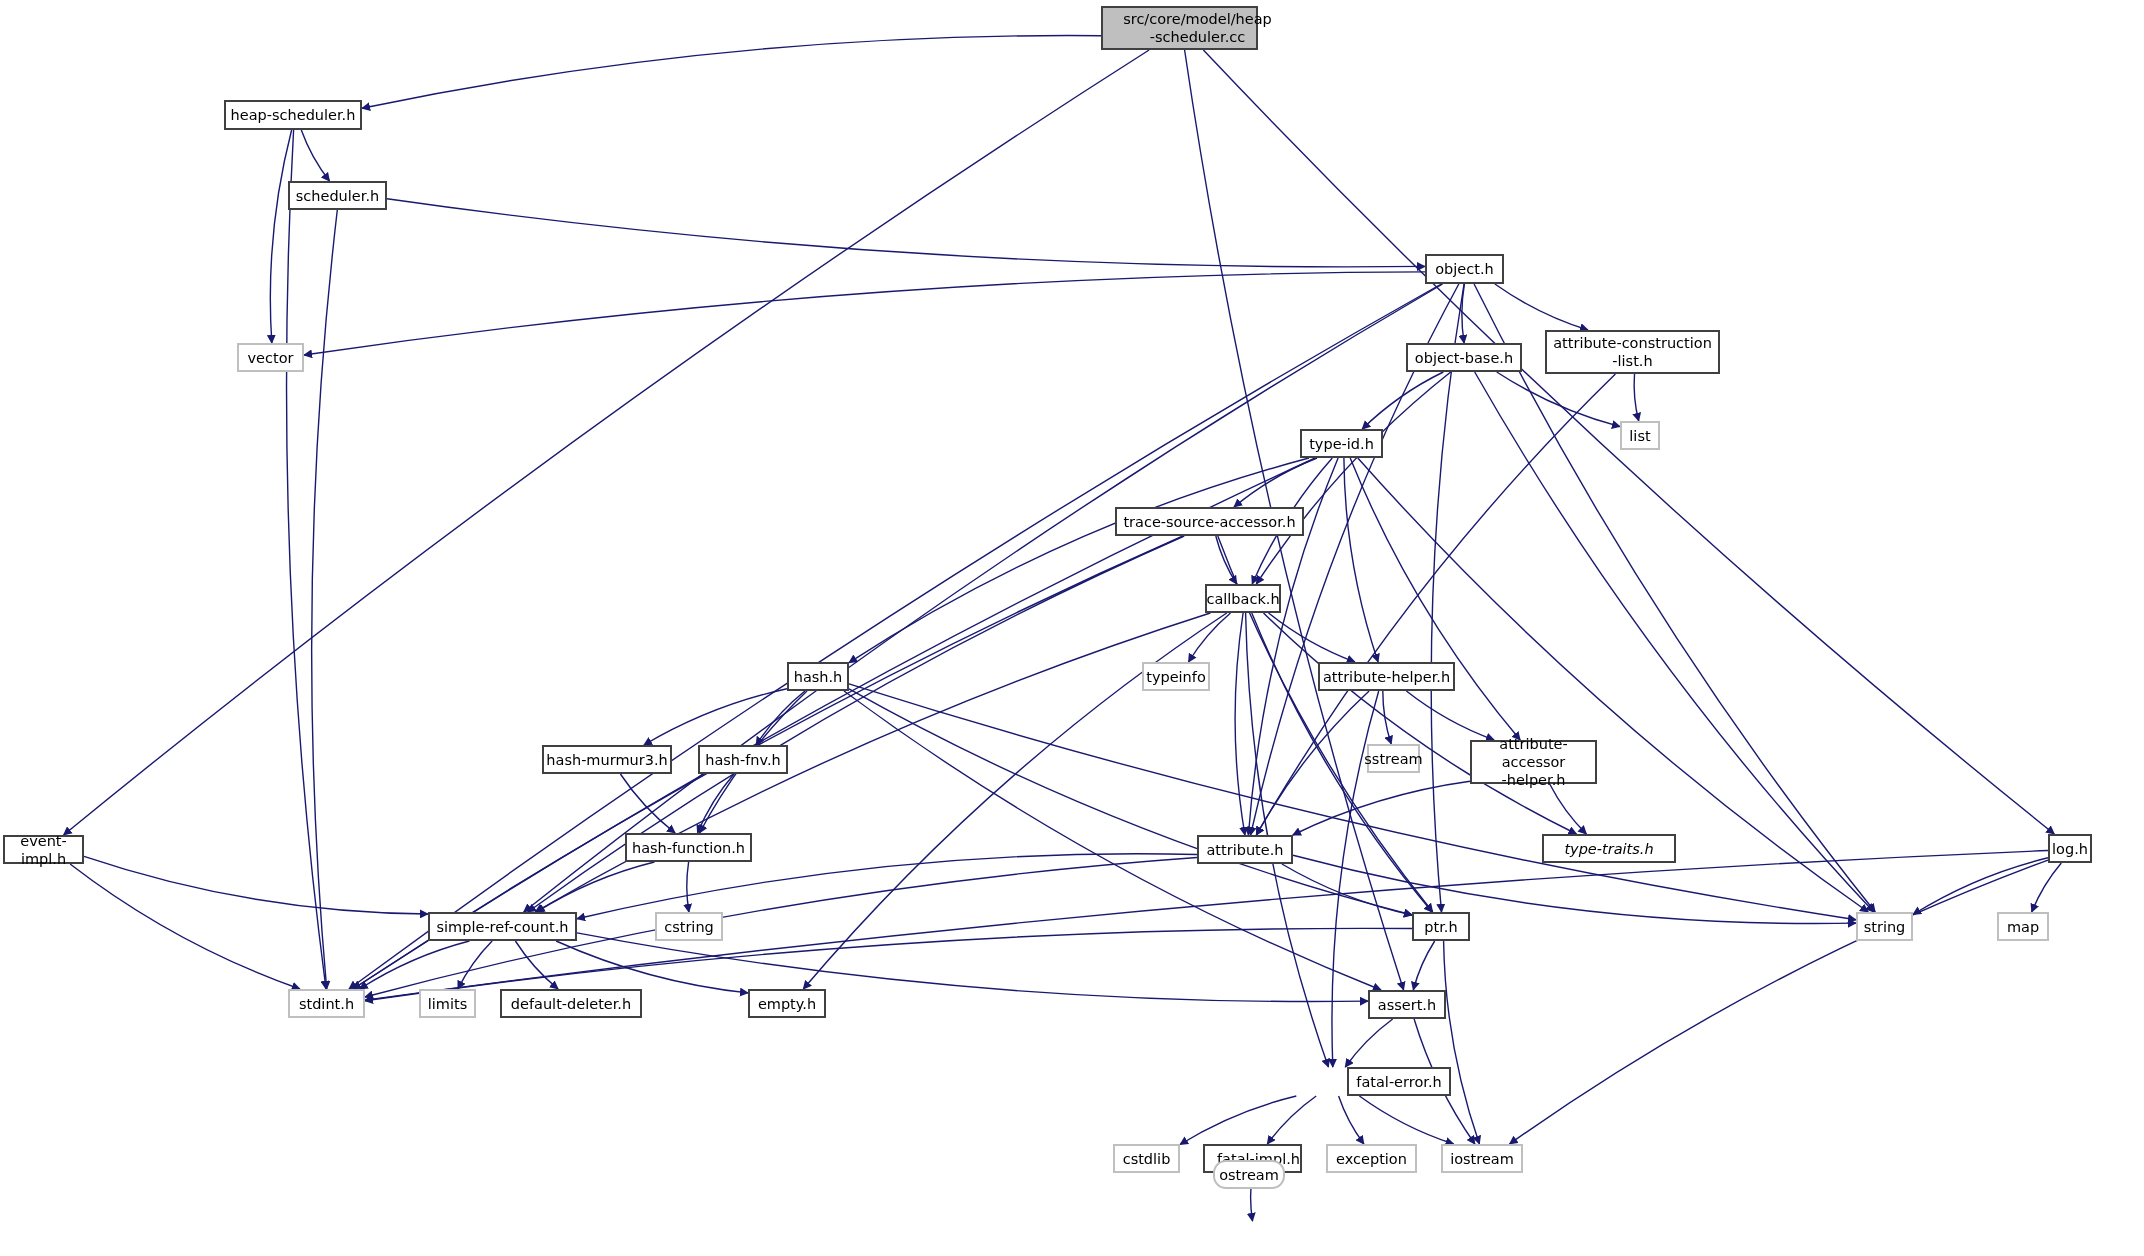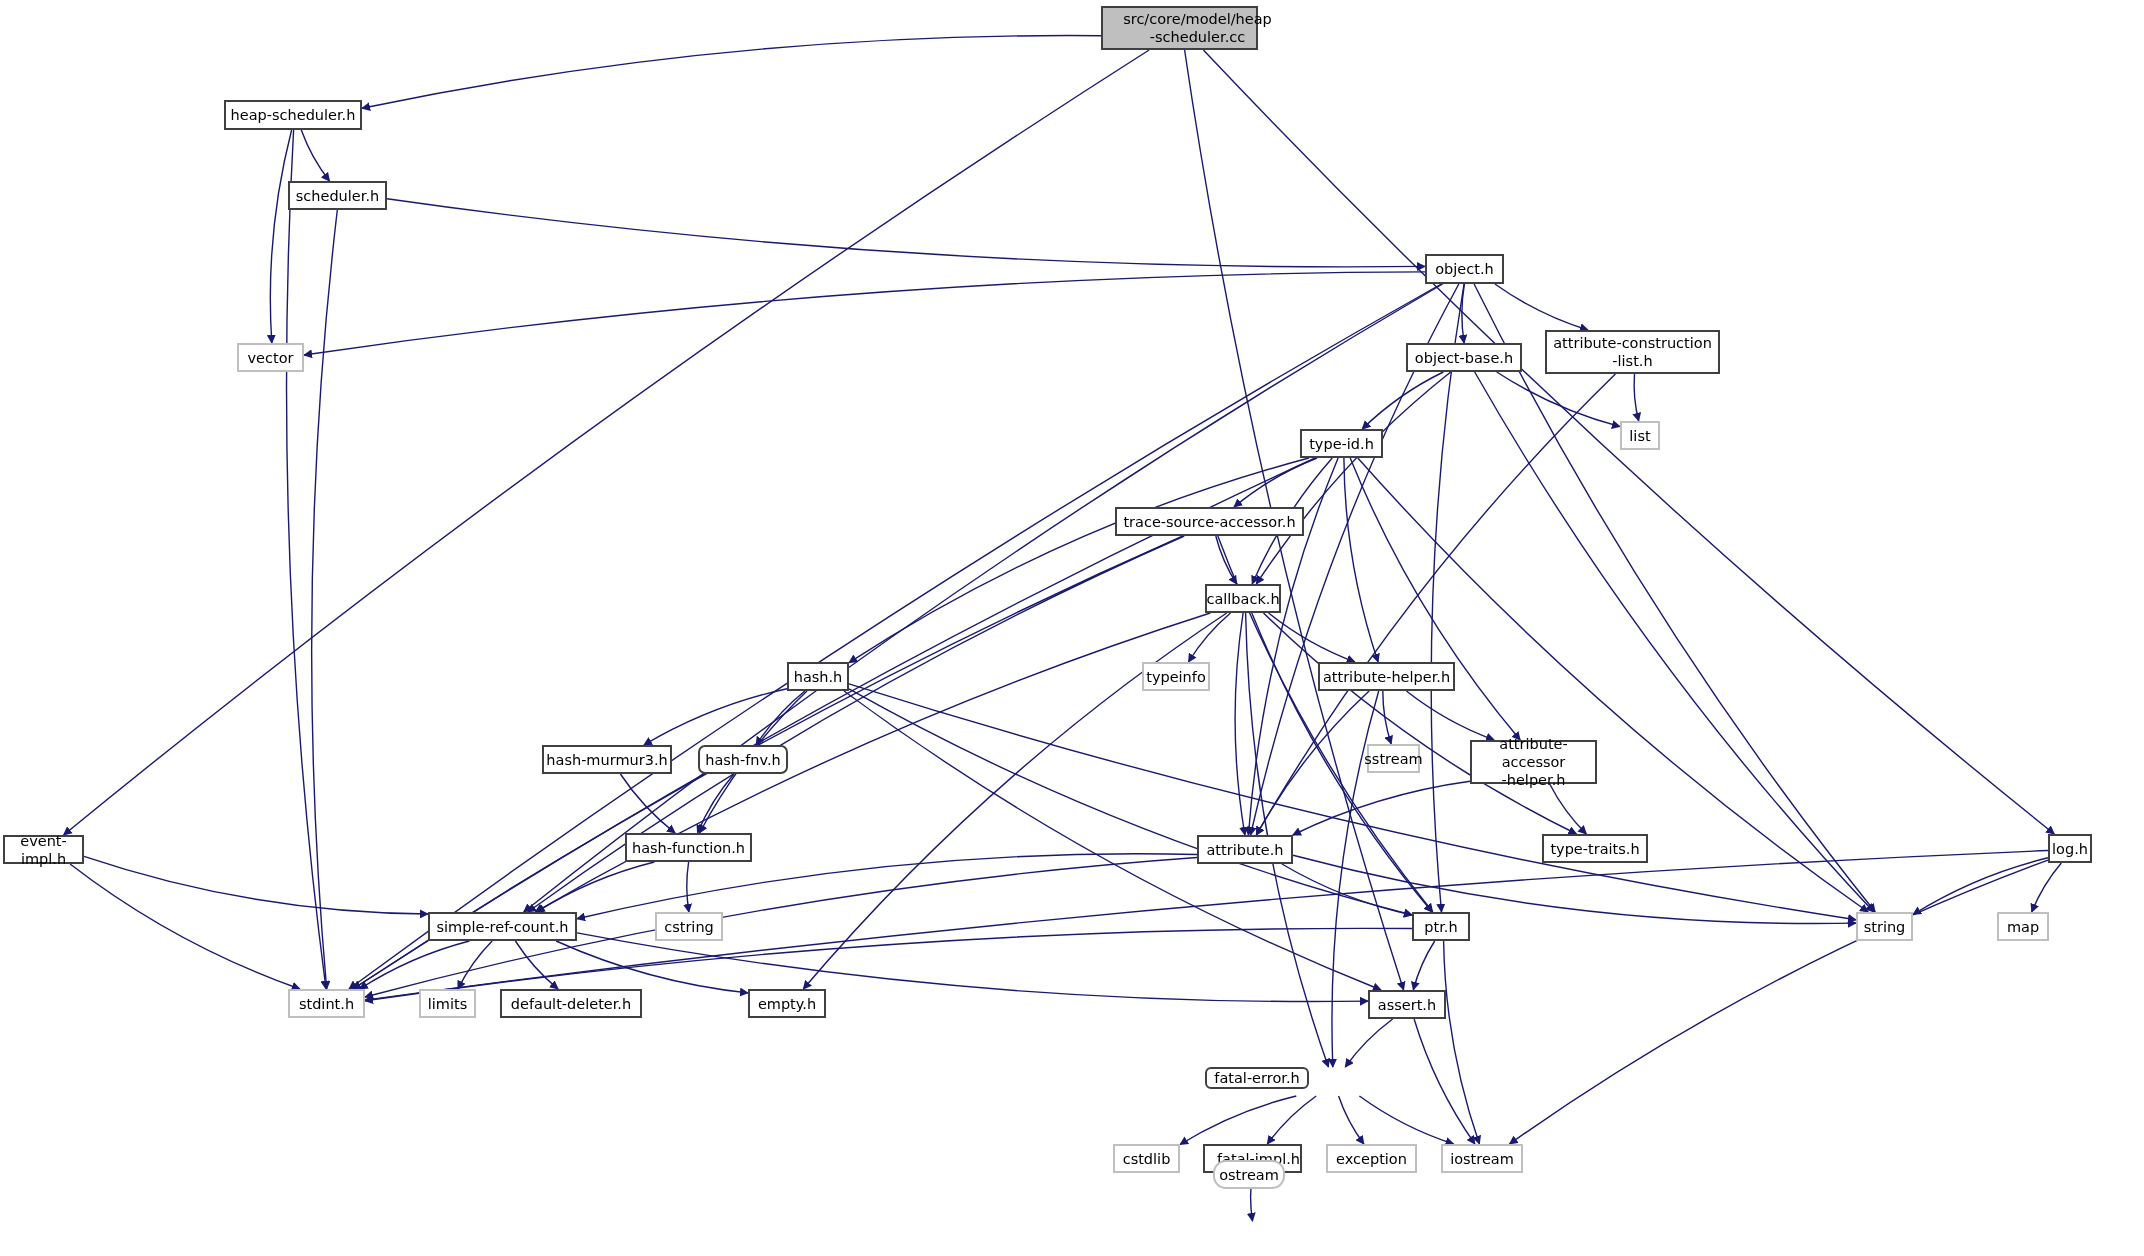--- a/index.html
+++ b/index.html
@@ -121,38 +121,38 @@
     <div class="node " style="left: 1545px; top: 330px; width: 175px; height: 44px;">attribute-construction
 -list.h</div>
     <div class="node system" style="left: 1620px; top: 421px; width: 40px; height: 29px;">list</div>
     <div class="node " style="left: 1300px; top: 429px; width: 83px; height: 29px;">type-id.h</div>
     <div class="node " style="left: 1115px; top: 507px; width: 189px; height: 29px;">trace-source-accessor.h</div>
     <div class="node " style="left: 1205px; top: 584px; width: 76px; height: 29px;">callback.h</div>
     <div class="node system" style="left: 1142px; top: 662px; width: 68px; height: 29px;">typeinfo</div>
     <div class="node " style="left: 1318px; top: 662px; width: 137px; height: 29px;">attribute-helper.h</div>
     <div class="node " style="left: 787px; top: 662px; width: 62px; height: 29px;">hash.h</div>
     <div class="node " style="left: 542px; top: 745px; width: 130px; height: 29px;">hash-murmur3.h</div>
-    <div class="node " style="left: 698px; top: 745px; width: 90px; height: 29px; border-radius: 7px;">hash-fnv.h</div>
+    <div class="node " style="left: 698px; top: 745px; width: 90px; height: 29px;">hash-fnv.h</div>
     <div class="node system" style="left: 1367px; top: 744px; width: 53px; height: 29px;">sstream</div>
     <div class="node " style="left: 1470px; top: 740px; width: 127px; height: 44px;">attribute-accessor
 -helper.h</div>
     <div class="node " style="left: 625px; top: 833px; width: 127px; height: 29px;">hash-function.h</div>
     <div class="node " style="left: 1197px; top: 835px; width: 96px; height: 29px;">attribute.h</div>
-    <div class="node " style="left: 1542px; top: 834px; width: 106px; height: 29px;">type-traits.h</div>
+    <div class="node " style="left: 1542px; top: 834px; width: 134px; height: 29px; font-style: italic;">type-traits.h</div>
     <div class="node " style="left: 2048px; top: 834px; width: 44px; height: 29px;">log.h</div>
     <div class="node " style="left: 3px; top: 835px; width: 81px; height: 29px;">event-impl.h</div>
     <div class="node " style="left: 428px; top: 912px; width: 149px; height: 29px;">simple-ref-count.h</div>
     <div class="node system" style="left: 655px; top: 912px; width: 68px; height: 29px;">cstring</div>
     <div class="node " style="left: 1412px; top: 912px; width: 58px; height: 29px;">ptr.h</div>
     <div class="node system" style="left: 1856px; top: 912px; width: 57px; height: 29px;">string</div>
     <div class="node system" style="left: 1997px; top: 912px; width: 52px; height: 29px;">map</div>
     <div class="node system" style="left: 288px; top: 989px; width: 77px; height: 29px;">stdint.h</div>
     <div class="node system" style="left: 419px; top: 989px; width: 57px; height: 29px;">limits</div>
     <div class="node " style="left: 500px; top: 989px; width: 142px; height: 29px;">default-deleter.h</div>
     <div class="node " style="left: 748px; top: 989px; width: 78px; height: 29px;">empty.h</div>
     <div class="node " style="left: 1368px; top: 990px; width: 78px; height: 29px;">assert.h</div>
-    <div class="node " style="left: 1205px; top: 1067px; width: 104px; height: 22px; border-radius: 6px;">fatal-error.h</div>
+    <div class="node " style="left: 1347px; top: 1067px; width: 104px; height: 29px;">fatal-error.h</div>
     <div class="node system" style="left: 1113px; top: 1144px; width: 67px; height: 29px;">cstdlib</div>
     <div class="node " style="left: 1203px; top: 1144px; width: 99px; height: 29px; padding-left: 12px;">fatal-impl.h</div>
     <div class="node system" style="left: 1326px; top: 1144px; width: 91px; height: 29px;">exception</div>
     <div class="node system" style="left: 1441px; top: 1144px; width: 82px; height: 29px;">iostream</div>
     <div class="node system" style="left: 1213px; top: 1160px; width: 72px; height: 29px; border-radius: 13px;">ostream</div>
   </div>
 
 </body></html>

